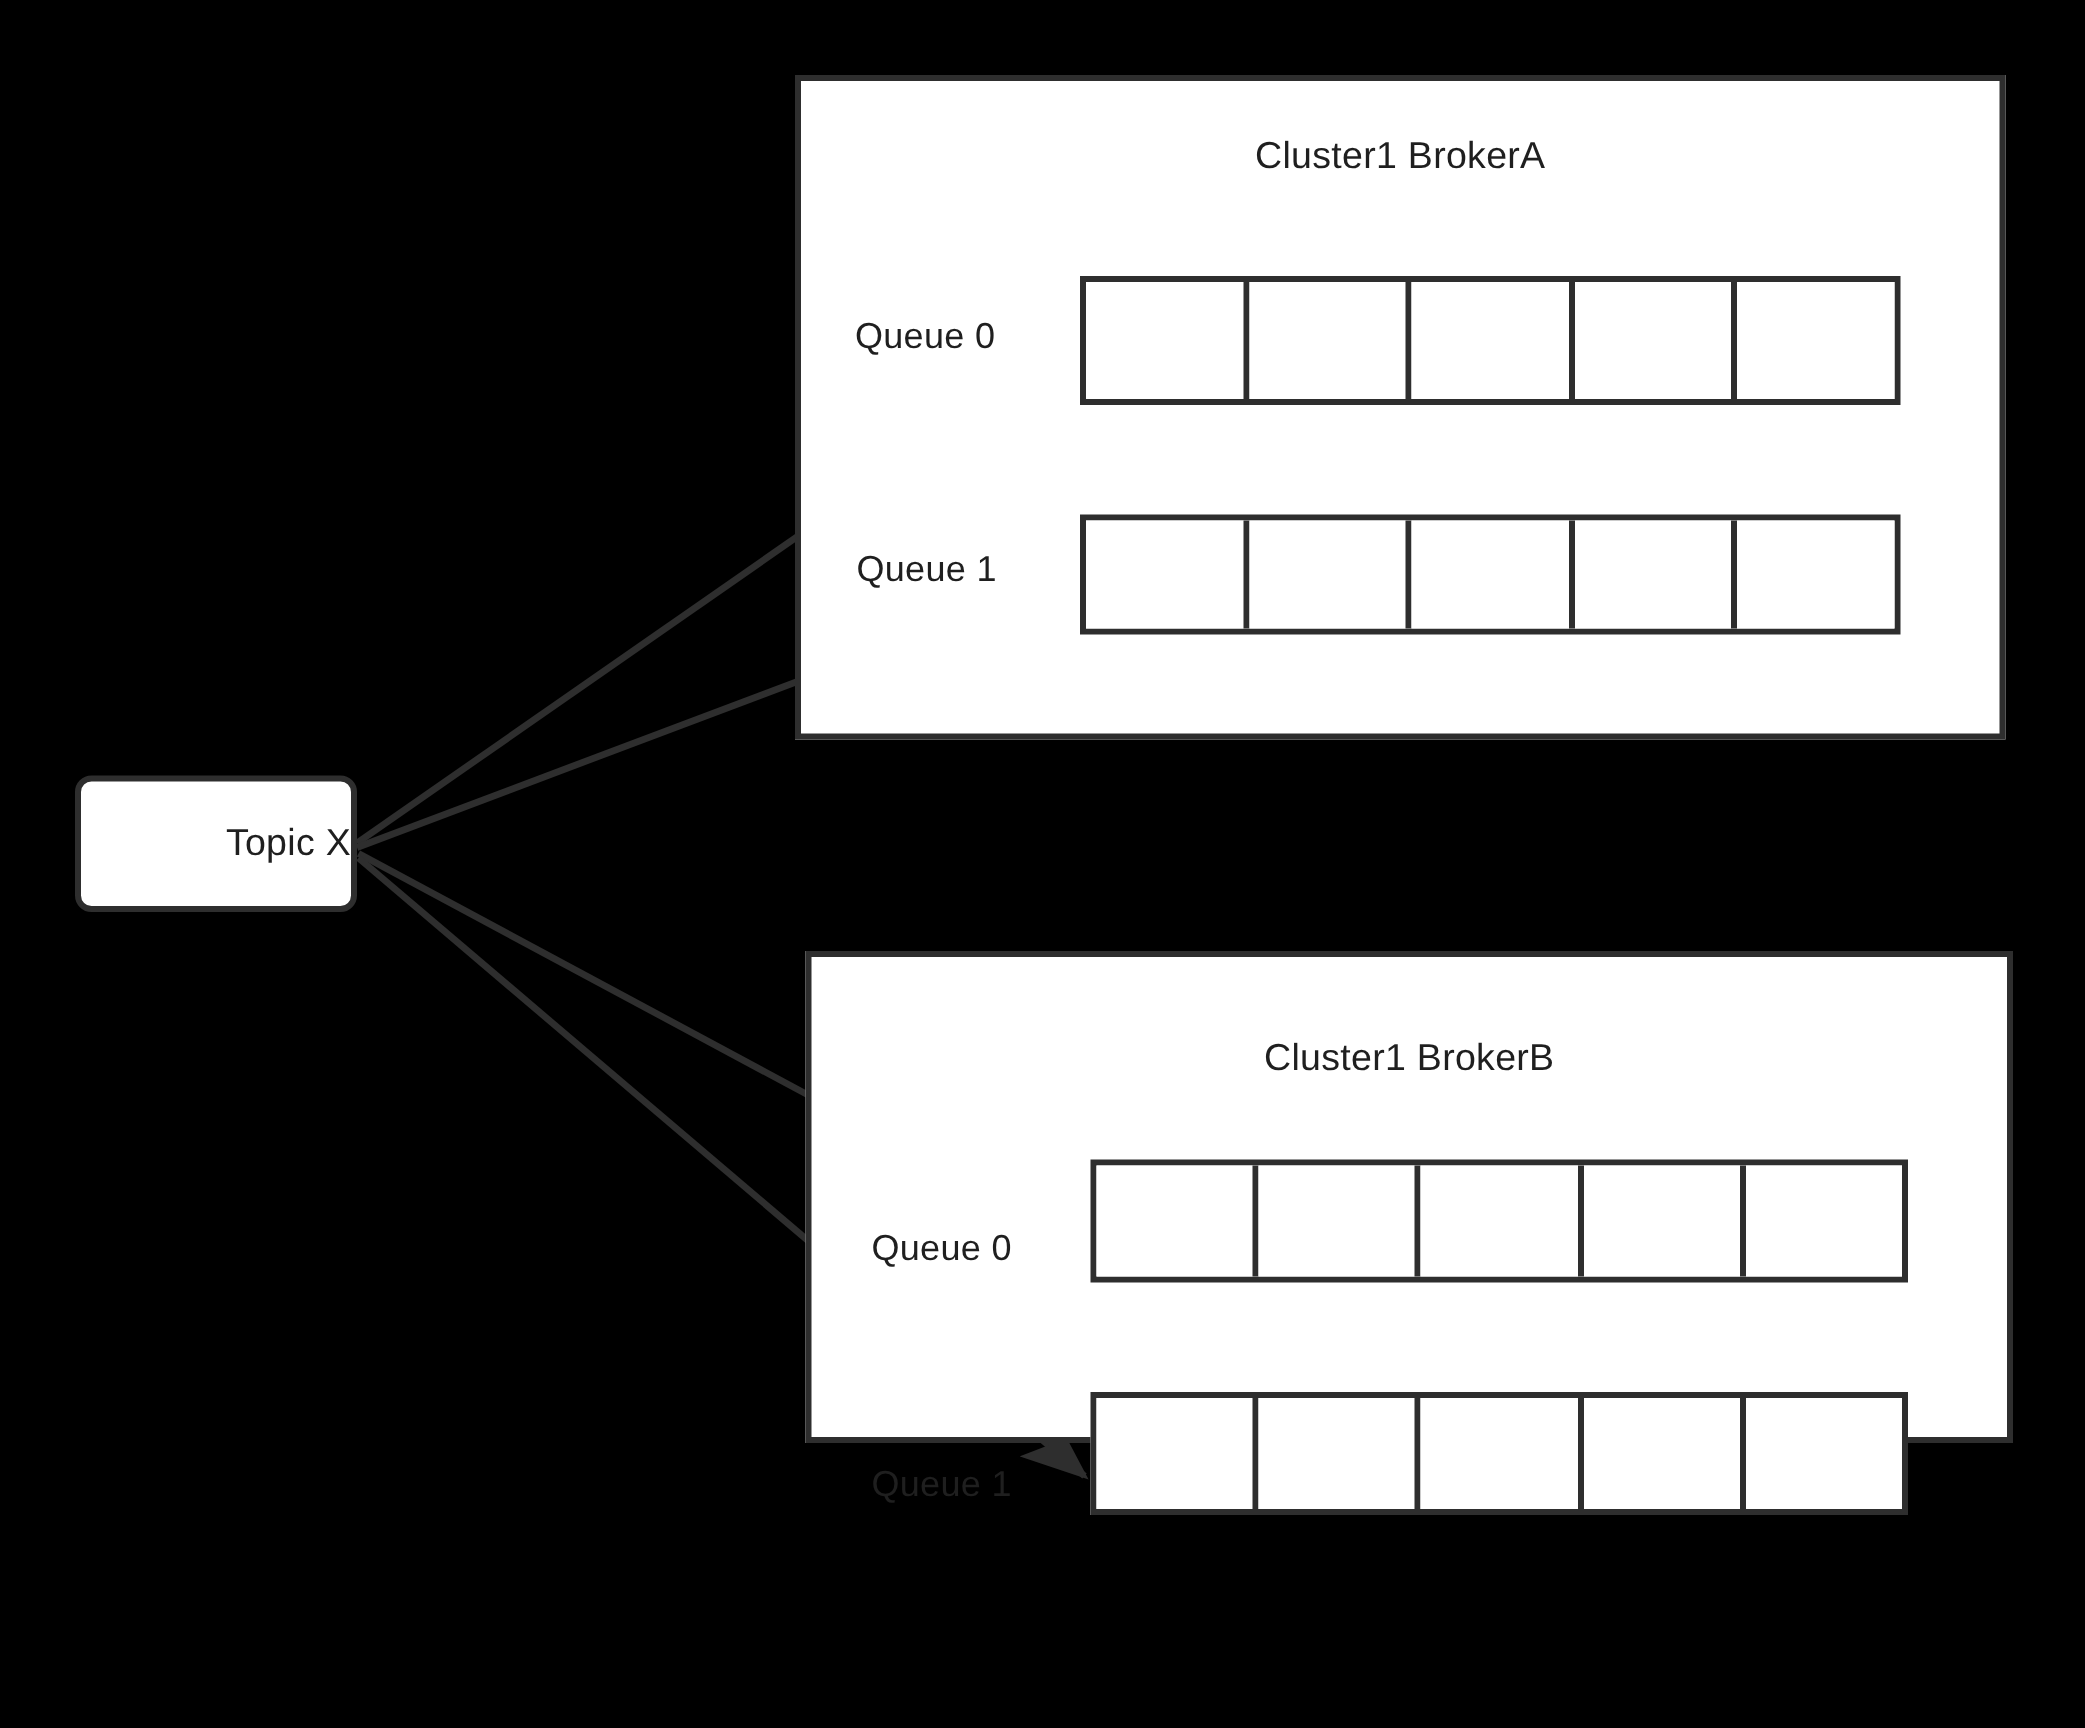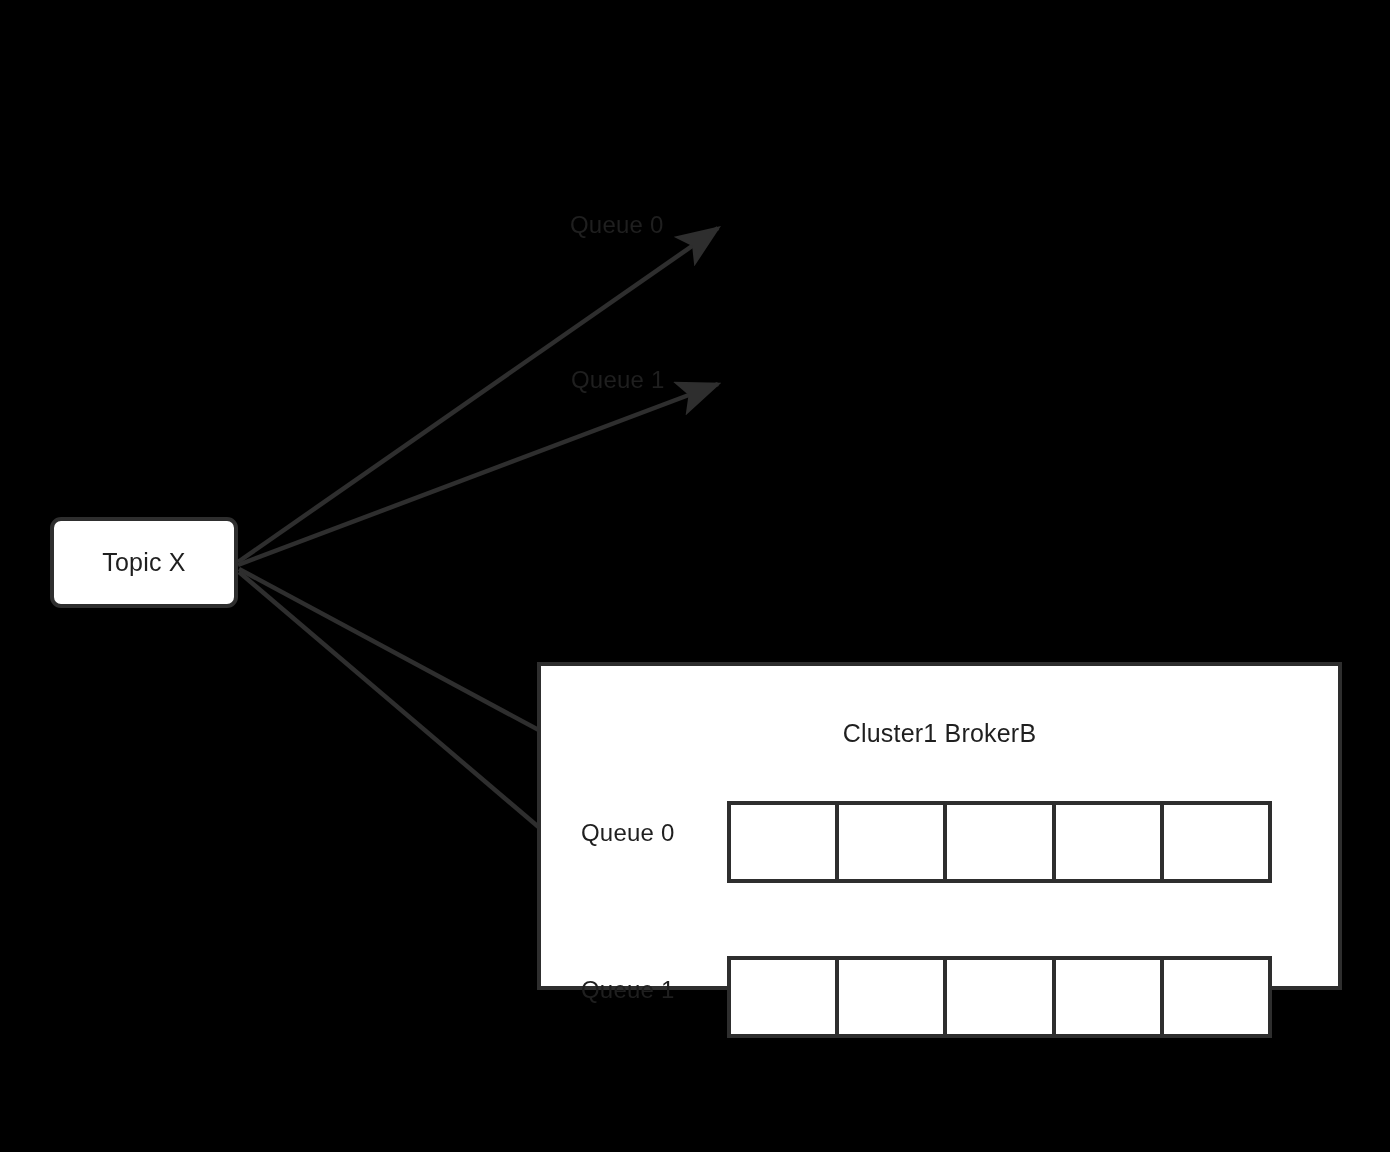--- a/index.html
+++ b/index.html
@@ -30,37 +30,37 @@
     left: 50px;
     top: 517px;
     width: 188px;
     height: 91px;
     background: #ffffff;
     border: 4px solid #2e2e2e;
     border-radius: 11px;
     box-sizing: border-box;
     display: flex;
     align-items: center;
-    justify-content: center;
+    justify-content: flex-end;
   }
   .topic-label {
     font-size: 25px;
     color: #1f1f1f;
     letter-spacing: 0.2px;
   }
 
   
   .broker {
     position: absolute;
     background: #ffffff;
     border: 4px solid #2e2e2e;
     box-sizing: border-box;
   }
   #broker-a { left: 530px; top: 50px;  width: 807px; height: 443px; }
-  #broker-b { left: 537px; top: 662px; width: 805px; height: 328px; }
+  #broker-b { left: 537px; top: 634px; width: 805px; height: 328px; }
 
   .broker-title {
     position: absolute;
     width: 100%;
     text-align: center;
     font-size: 25px;
     color: #1f1f1f;
     letter-spacing: 0.2px;
   }
   #broker-a .broker-title { top: 36px; }
@@ -119,20 +119,39 @@
 
     <line x1="239" y1="569" x2="723" y2="829" stroke="#2e2e2e" stroke-width="4.5" marker-end="url(#arrowhead)"></line>
 
     <line x1="239" y1="572" x2="723" y2="984" stroke="#2e2e2e" stroke-width="4.5" marker-end="url(#arrowhead)"></line>
   </svg>
 
   <div class="topic-node">
     <span class="topic-label">Topic X</span>
   </div>
 
+  <div class="broker" id="broker-a">
+    <div class="broker-title">Cluster1 BrokerA</div>
+
+    <div class="queue q0">
+      <div class="queue-cell"></div>
+      <div class="queue-cell"></div>
+      <div class="queue-cell"></div>
+      <div class="queue-cell"></div>
+      <div class="queue-cell"></div>
+    </div>
+
+    <div class="queue q1">
+      <div class="queue-cell"></div>
+      <div class="queue-cell"></div>
+      <div class="queue-cell"></div>
+      <div class="queue-cell"></div>
+      <div class="queue-cell"></div>
+    </div>
+  </div>
 
   <div class="broker" id="broker-b">
     <div class="broker-title">Cluster1 BrokerB</div>
 
     <div class="queue q0">
       <div class="queue-cell"></div>
       <div class="queue-cell"></div>
       <div class="queue-cell"></div>
       <div class="queue-cell"></div>
       <div class="queue-cell"></div>

